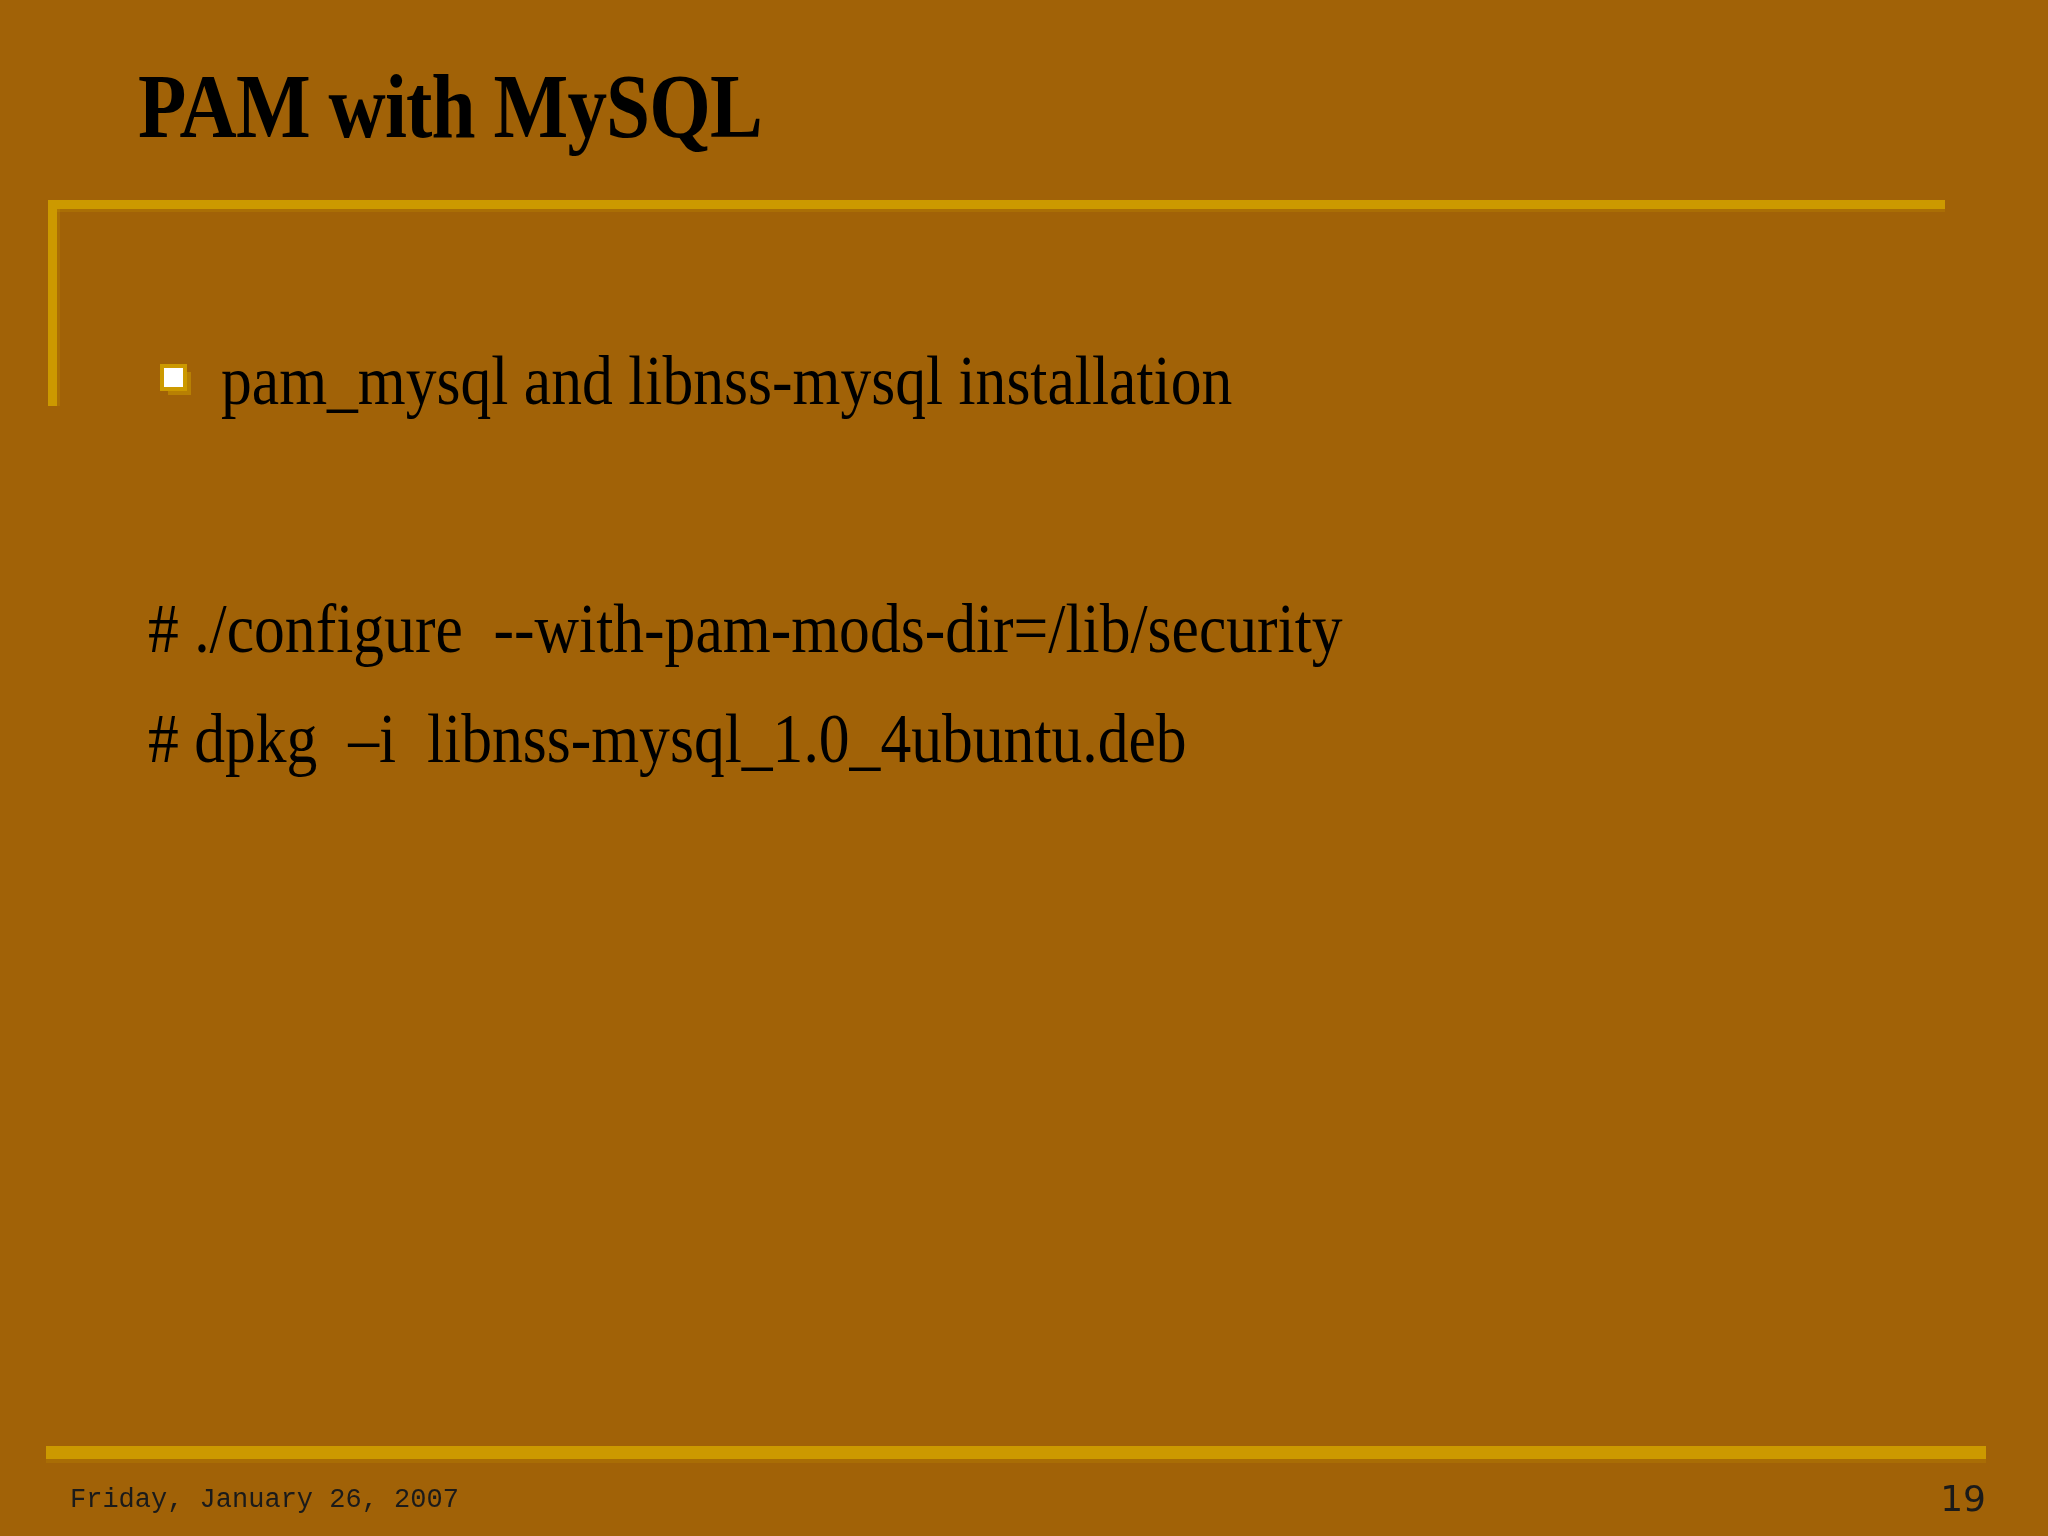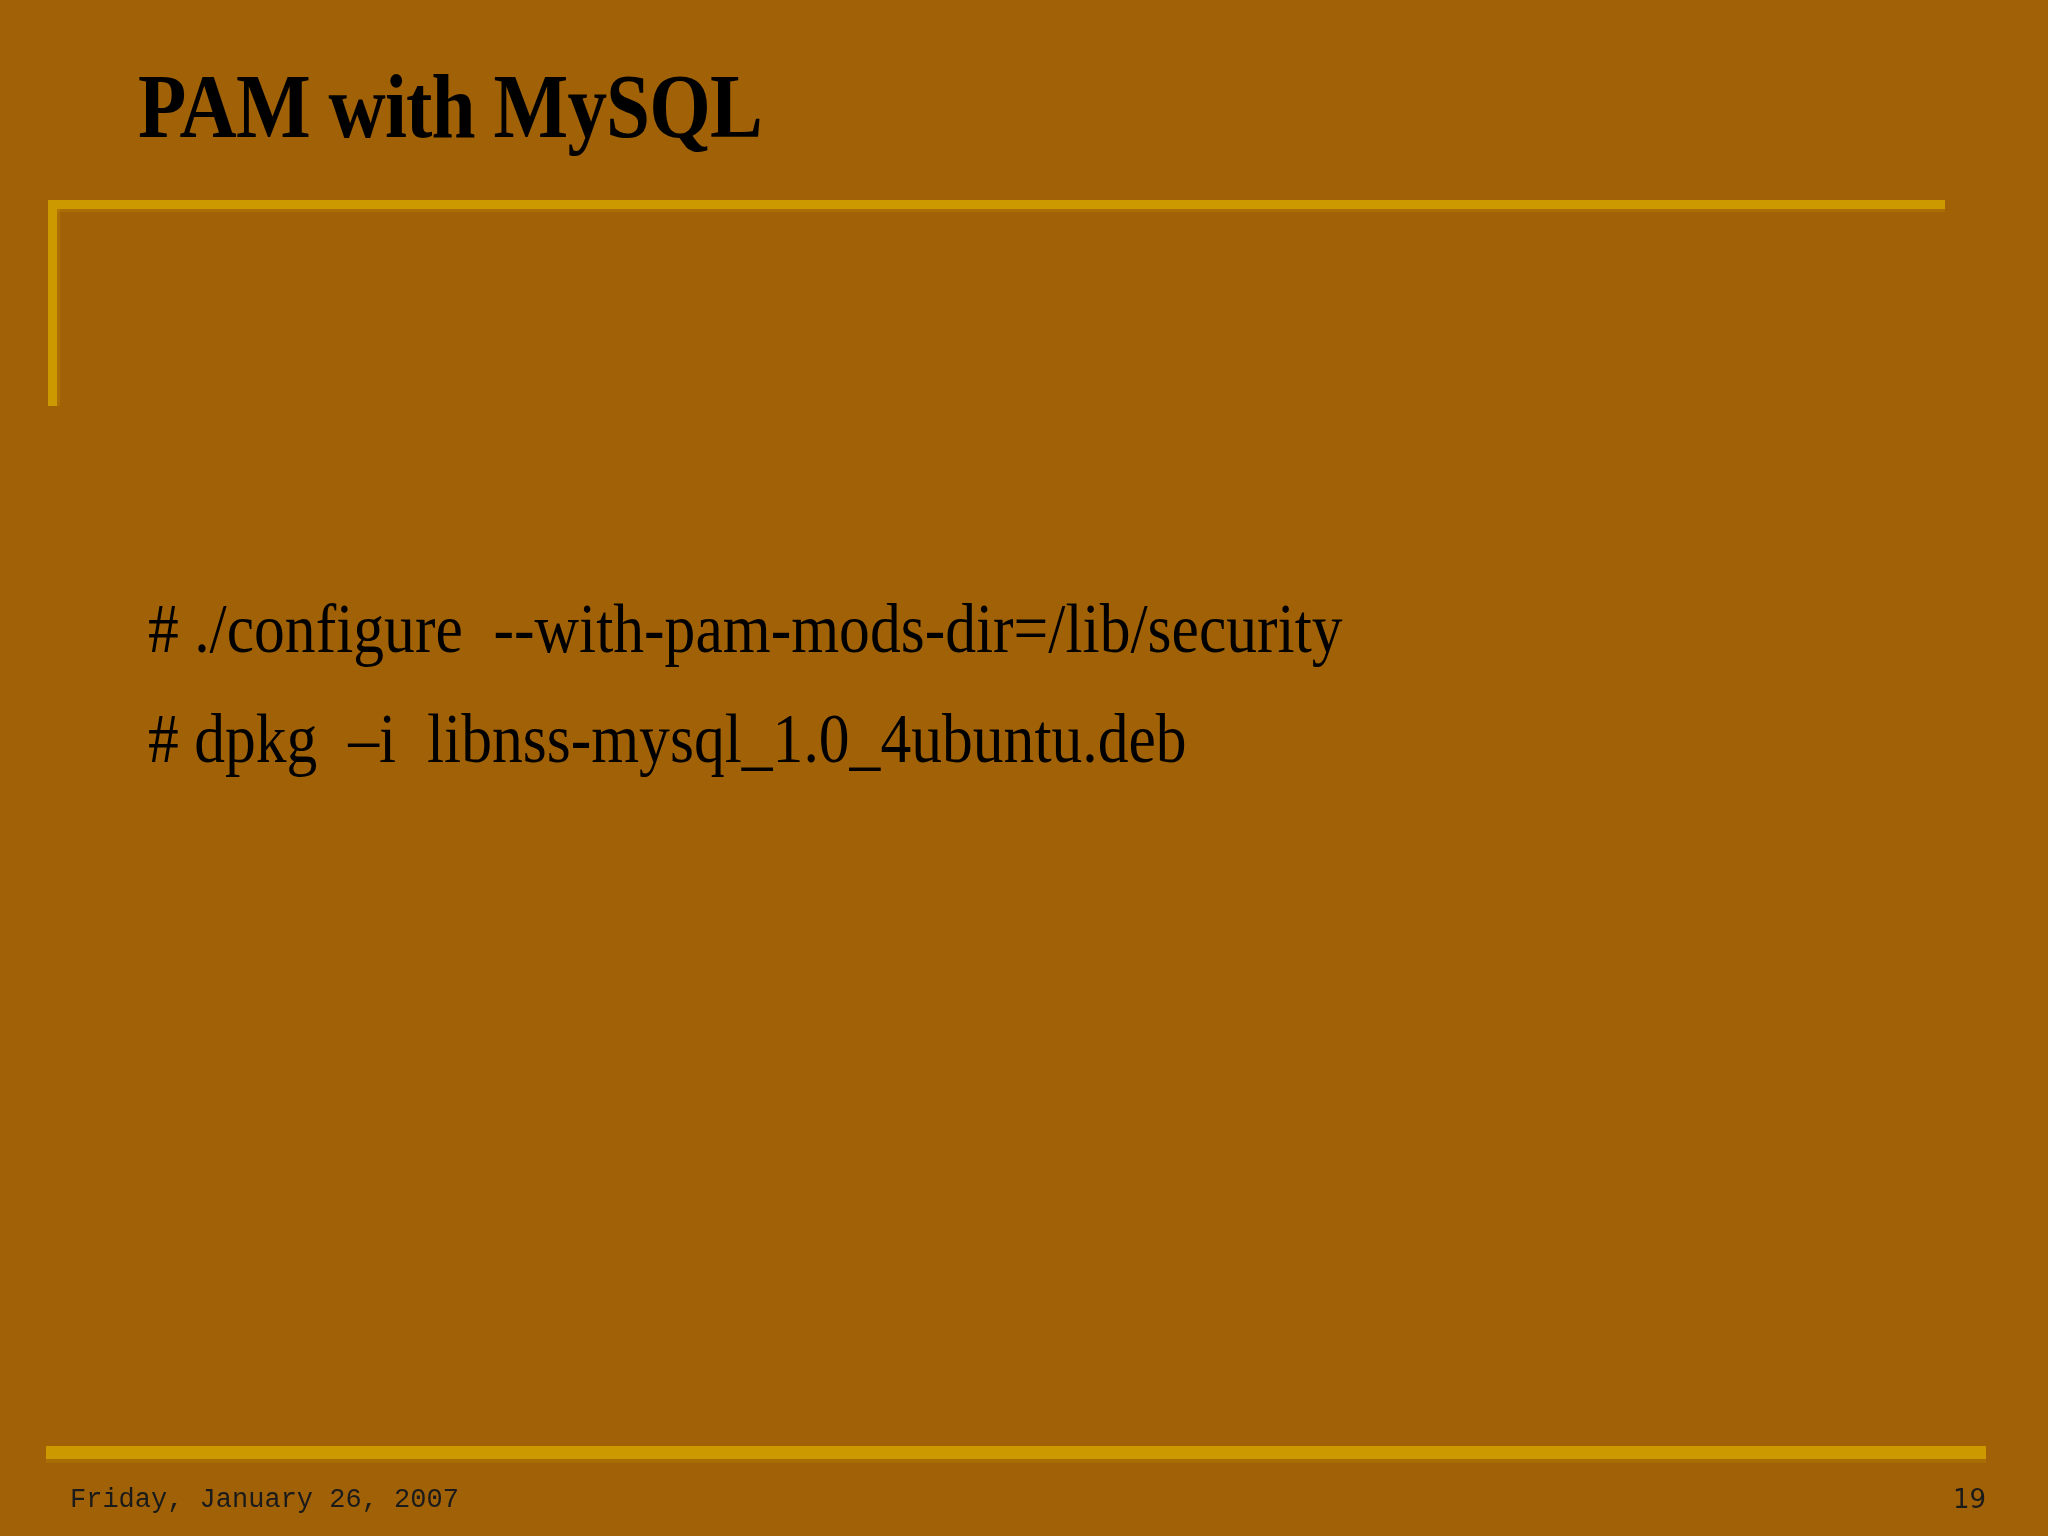--- a/index.html
+++ b/index.html
@@ -145,39 +145,43 @@
     font-size: 27px;
     line-height: 34px;
     color: #1a1a1a;
     white-space: nowrap;
   }
   #footer-page {
     position: absolute;
     right: 62px;
     top: 1479px;
     font-family: "DejaVu Sans", "Liberation Sans", sans-serif;
-    font-size: 26px;
+    font-size: 36px;
     line-height: 40px;
     color: #1a1a1a;
     text-align: right;
     white-space: nowrap;
   }
 </style>
 </head>
 <body>
 
 <div id="slide">
 
   <div id="slide-title">PAM with MySQL</div>
 
   <div id="title-rule-top"></div>
   <div id="title-rule-left"></div>
 
   <div id="body">
 
+    <div class="bullet-row" id="bullet-row-1">
+      <span class="bullet-marker"></span>
+      <span class="bullet-text">pam_mysql and libnss-mysql installation</span>
+    </div>
 
     <div class="code-line" id="code-line-1"># ./configure  --with-pam-mods-dir=/lib/security</div>
 
     <div class="code-line" id="code-line-2"># dpkg  –i  libnss-mysql_1.0_4ubuntu.deb</div>
 
 
   </div>
 
   <div id="footer-rule"></div>
 

